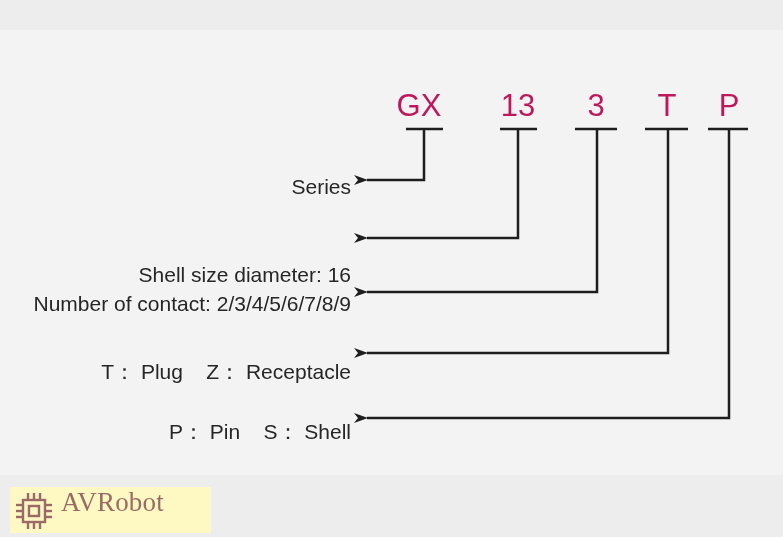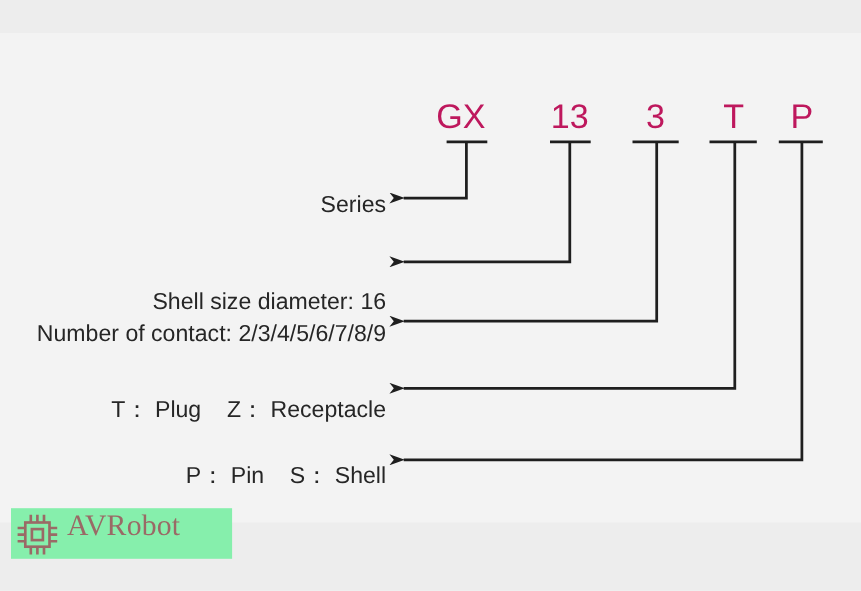--- a/index.html
+++ b/index.html
@@ -40,24 +40,24 @@
       text-align: right;
     }
     svg.lines {
       position: absolute;
       left: 0;
       top: 0;
     }
     .logo {
       position: absolute;
       left: 10px;
-      top: 462px;
+      top: 487px;
       width: 201px;
       height: 46px;
-      background: #86efac;
+      background: #fef9c3;
     }
     .logo-icon {
       position: absolute;
       left: 4px;
       top: 4px;
     }
     .logo-title {
       position: absolute;
       left: 51px;
       top: 0px;

